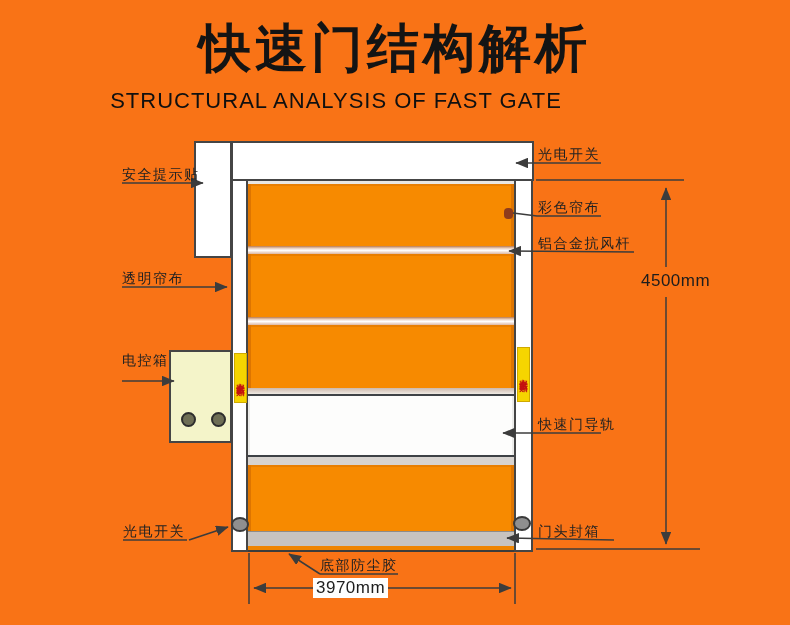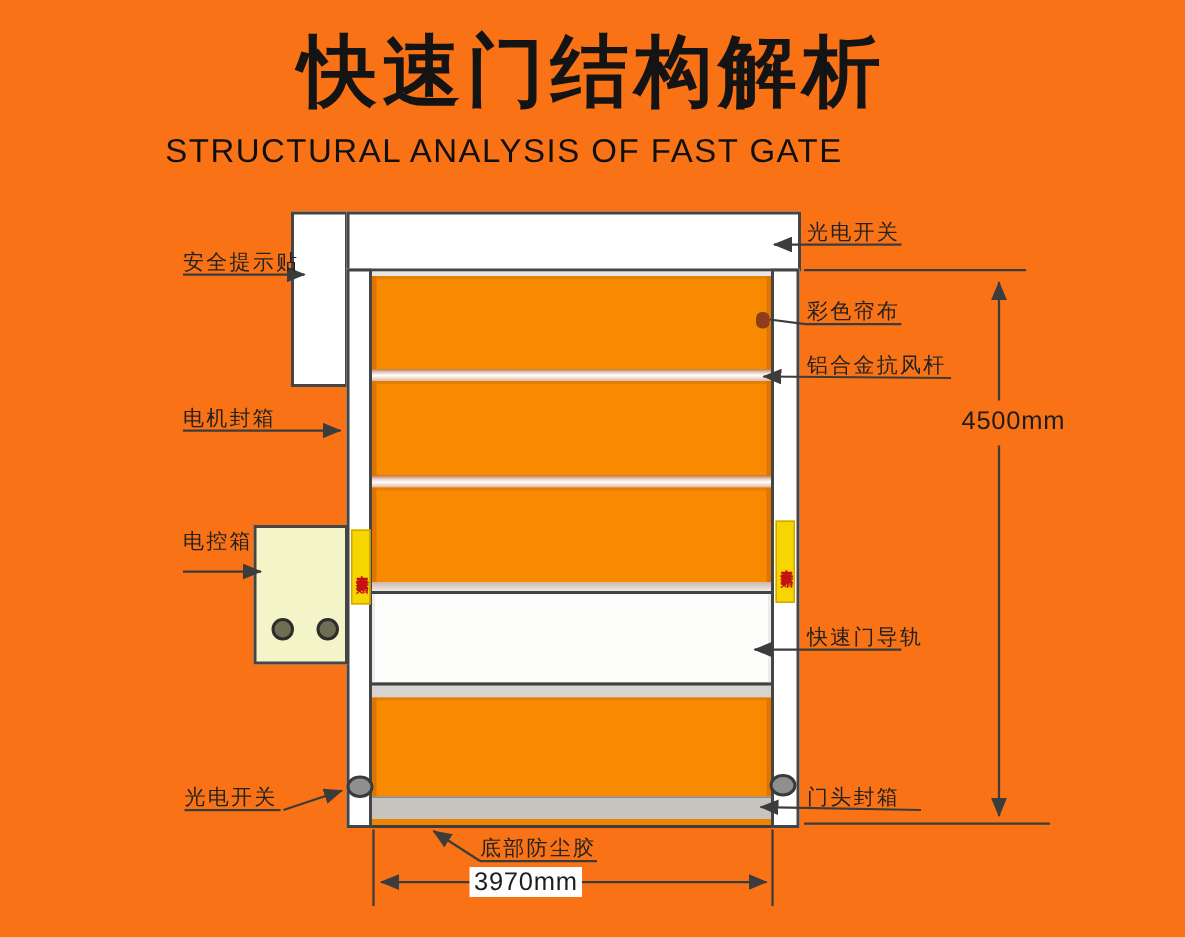--- a/index.html
+++ b/index.html
@@ -158,21 +158,21 @@
       <path d="M666,297 L666,544" marker-end="url(#arr)"></path>
 
       <path d="M249,553 L249,604"></path>
       <path d="M515,553 L515,604"></path>
       <path d="M316,588 L254,588" marker-end="url(#arr)"></path>
       <path d="M372,588 L511,588" marker-end="url(#arr)"></path>
     </g>
   </svg>
 
   <div class="lbl" style="left:122px;top:166px">安全提示贴</div>
-  <div class="lbl" style="left:122px;top:270px">电机封箱</div>
+  <div class="lbl" style="left:122px;top:270px">透明帘布</div>
   <div class="lbl" style="left:122px;top:352px">电控箱</div>
   <div class="lbl" style="left:123px;top:523px">光电开关</div>
   <div class="lbl" style="left:538px;top:146px">光电开关</div>
   <div class="lbl" style="left:538px;top:199px">彩色帘布</div>
   <div class="lbl" style="left:538px;top:235px">铝合金抗风杆</div>
   <div class="lbl" style="left:538px;top:416px">快速门导轨</div>
   <div class="lbl" style="left:538px;top:523px">门头封箱</div>
   <div class="lbl" style="left:320px;top:557px">底部防尘胶</div>
 
   <div class="dim" style="left:641px;top:271px">4500mm</div>

